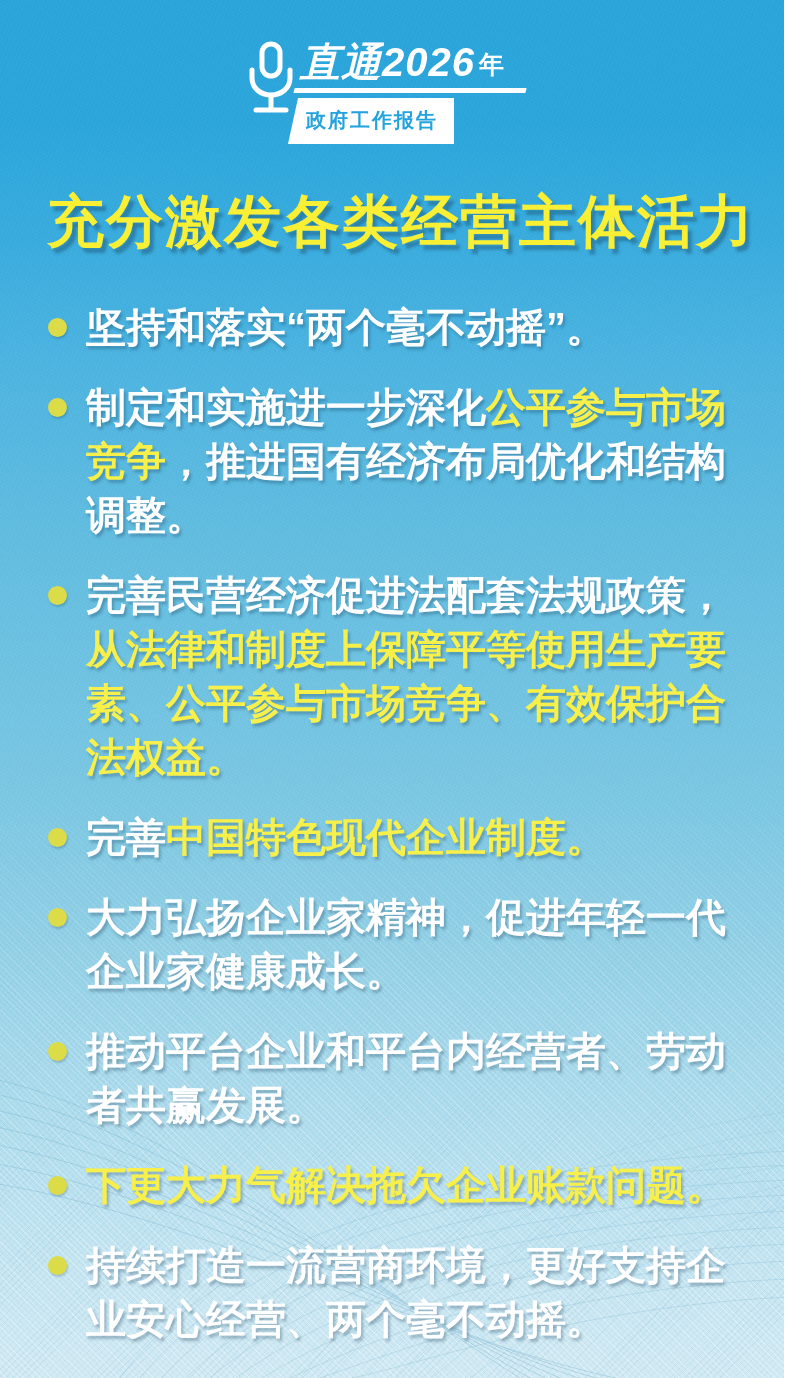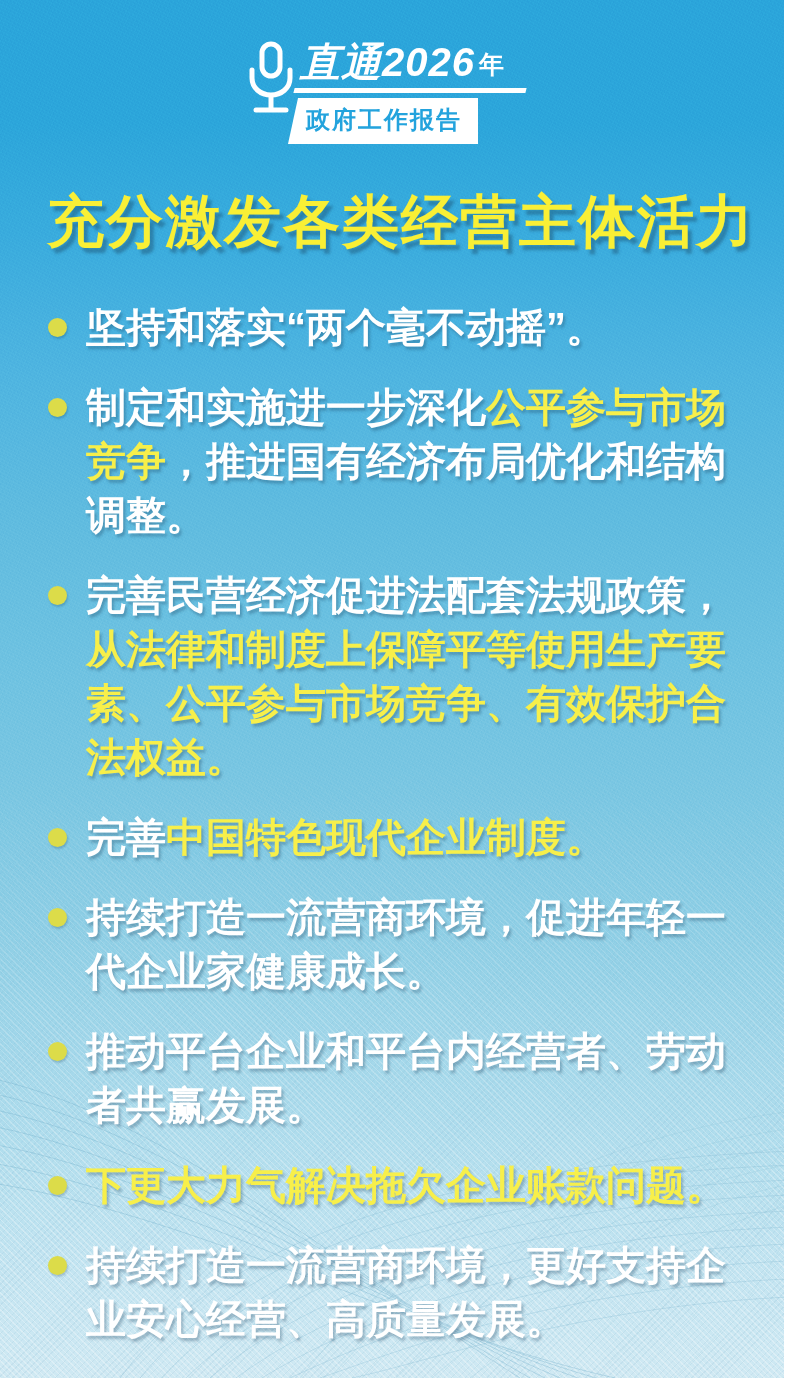--- a/index.html
+++ b/index.html
@@ -102,21 +102,21 @@
   .gov-box {
     position: absolute;
     left: 46px; top: 60px;
     background: #ffffff;
     padding: 5px 16px 7px 18px;
     -webkit-clip-path: polygon(10px 0, 100% 0, 100% 100%, 0 100%);
             clip-path: polygon(10px 0, 100% 0, 100% 100%, 0 100%);
   }
   .gov-box span {
     color: #23a3dd;
-    font-size: 24px;
+    font-size: 20px;
     font-weight: bold;
     letter-spacing: 2px;
     line-height: 34px;
     white-space: nowrap;
   }
 
   
   .main-title {
     position: absolute;
     left: 0; right: 0;
@@ -243,29 +243,29 @@
       <div class="bullet-row">
         <span class="dot"></span>
         <div class="btext"><span>完善民营经济促进法配套法规政策，</span><span class="hl">从法律和制度上保障平等使用生产要素、公平参与市场竞争、有效保护合法权益。</span></div>
       </div>
       <div class="bullet-row">
         <span class="dot"></span>
         <div class="btext"><span>完善</span><span class="hl">中国特色现代企业制度。</span></div>
       </div>
       <div class="bullet-row">
         <span class="dot"></span>
-        <div class="btext"><span>持续打造一流营商环境，促进年轻一代企业家健康成长。</span></div>
+        <div class="btext"><span>大力弘扬企业家精神，促进年轻一代企业家健康成长。</span></div>
       </div>
       <div class="bullet-row">
         <span class="dot"></span>
         <div class="btext"><span>推动平台企业和平台内经营者、劳动者共赢发展。</span></div>
       </div>
       <div class="bullet-row">
         <span class="dot"></span>
         <div class="btext"><span class="hl">下更大力气解决拖欠企业账款问题。</span></div>
       </div>
       <div class="bullet-row">
         <span class="dot"></span>
-        <div class="btext"><span>持续打造一流营商环境，更好支持企业安心经营、高质量发展。</span></div>
+        <div class="btext"><span>持续打造一流营商环境，更好支持企业安心经营、两个毫不动摇。</span></div>
       </div>
     </div>
 
 </div>
 
 </body></html>

